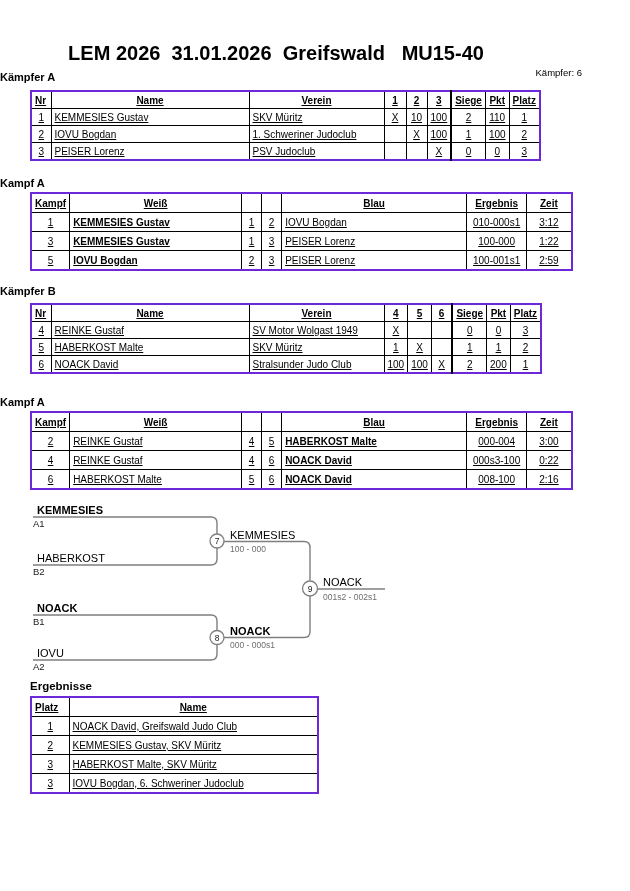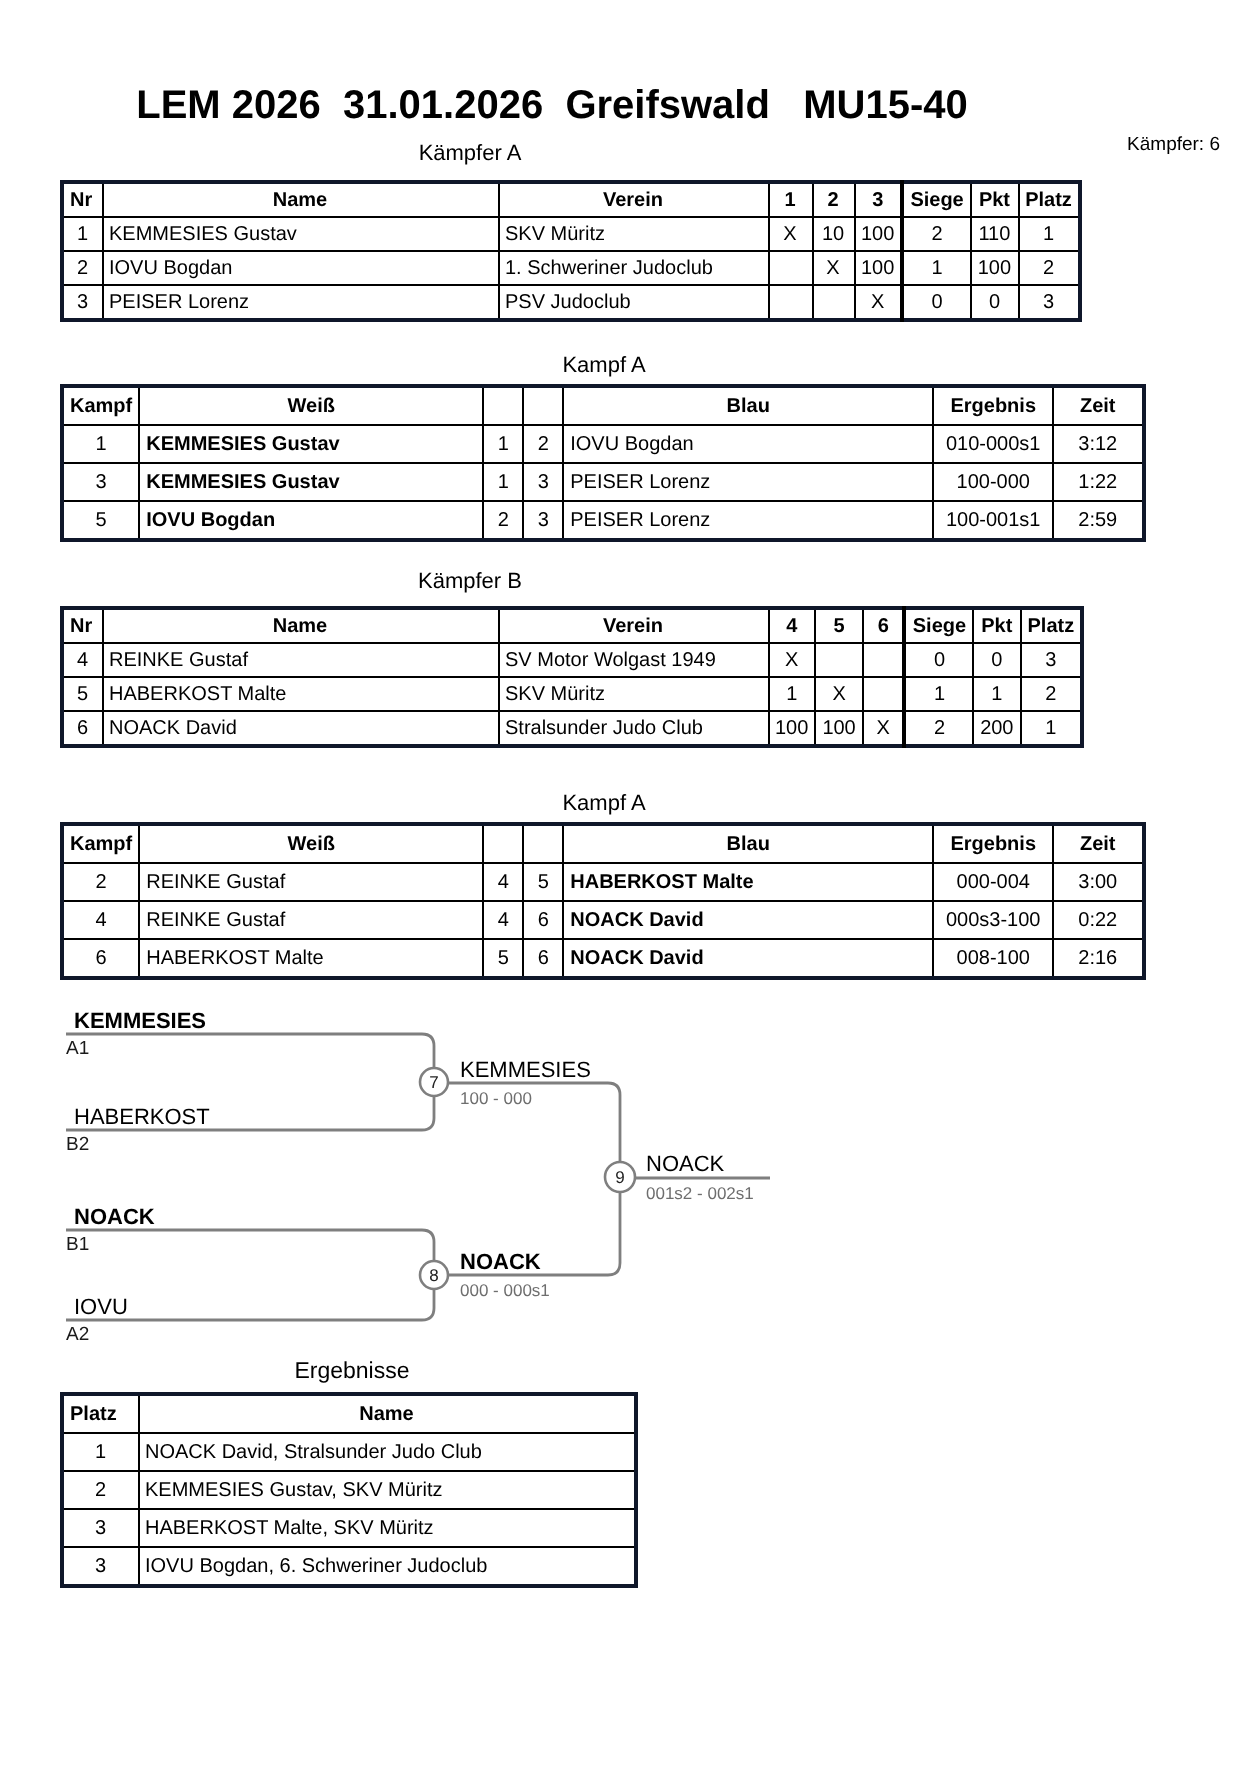--- a/index.html
+++ b/index.html
@@ -6,27 +6,27 @@
   body{
     width:630px;height:891px;background:#ffffff;color:#000;
     font-family:"Liberation Sans","DejaVu Sans",sans-serif;
     position:relative;overflow:hidden;
   }
   .abs{position:absolute;}
   .title{
     top:42px;left:0;width:552px;text-align:center;
     font-size:20px;font-weight:bold;white-space:pre;letter-spacing:0px;
   }
-  .fighter-count{top:67px;left:500px;width:110px;text-align:right;font-size:9.5px;}
-  .sec-head{font-weight:normal;font-size:11px;text-align:center;}
+  .fighter-count{top:67px;left:472px;width:110px;text-align:right;font-size:9.5px;}
+  .sec-head{font-weight:bold;font-size:11px;text-align:left;}
   .h-kaempfer{left:0;width:470px;}
   .h-kampf{left:0;width:604px;}
   .h-ergebnisse{left:30px;width:292px;font-size:11.5px;}
 
-  table{border-collapse:collapse;table-layout:fixed;border:2px solid #0f172a;}
+  table{border-collapse:collapse;table-layout:fixed;border:2px solid #6d28d9;text-decoration:underline;}
   td,th{
     border:1px solid #000;font-size:10px;padding:0 3px;
     white-space:nowrap;overflow:visible;vertical-align:middle;
   }
   th{font-weight:bold;font-size:10px;}
   .kf td,.kf th{height:16px;}
   .km td,.km th{height:18px;}
   .er td,.er th{height:18px;}
   .al{text-align:left;}
   .ac{text-align:center;}
@@ -308,21 +308,21 @@
       <col style="width:38px">
       <col style="width:249px">
     </colgroup>
   <tbody>
       <tr>
     <th class="al">Platz</th>
     <th class="ac">Name</th>
   </tr>
   <tr>
     <td class="ac">1</td>
-    <td class="al">NOACK David, Stralsunder Judo Club</td>
+    <td class="al">NOACK David, Greifswald Judo Club</td>
   </tr>
   <tr>
     <td class="ac">2</td>
     <td class="al">KEMMESIES Gustav, SKV Müritz</td>
   </tr>
   <tr>
     <td class="ac">3</td>
     <td class="al">HABERKOST Malte, SKV Müritz</td>
   </tr>
   <tr>

